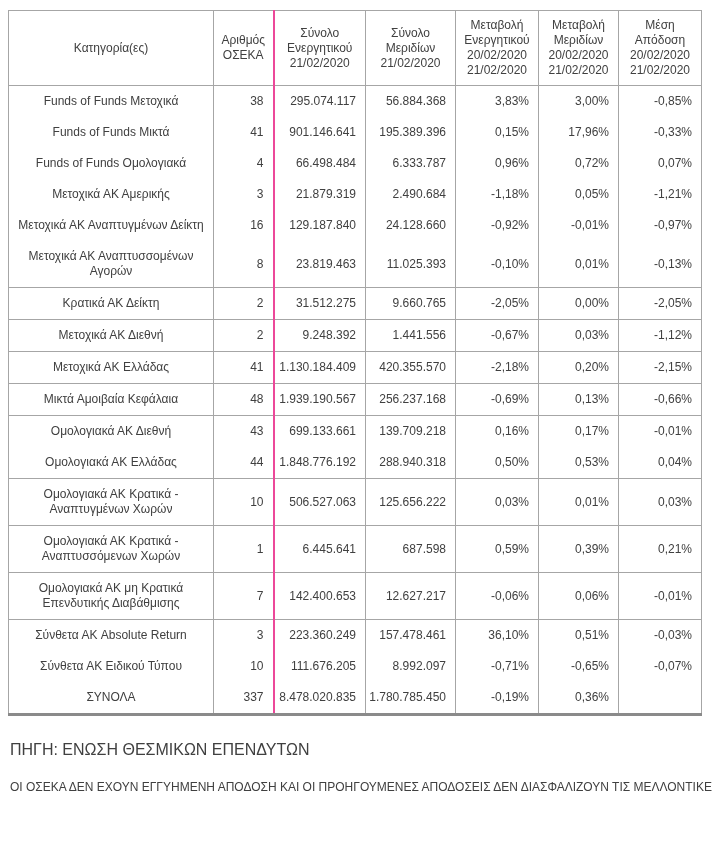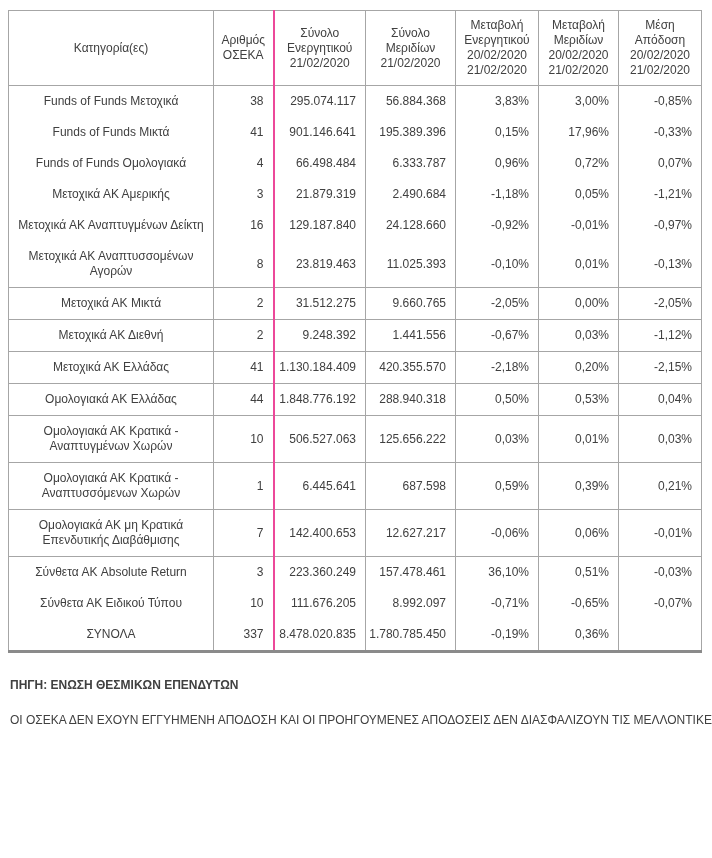--- a/index.html
+++ b/index.html
@@ -60,23 +60,22 @@
     padding-right: 9px;
   }
   tbody tr {
     height: 30px;
   }
   tbody tr.sep {
     border-bottom: 1px solid #a6a6a6;
   }
   .footer-source {
     margin: 25px 0 0 2px;
-    font-size: 12px;
+    font-size: 16px;
     white-space: nowrap;
-    font-weight: bold;
   }
   .footer-disclaimer {
     margin: 21px 0 0 2px;
     font-size: 12px;
     white-space: nowrap;
   }
 </style>
 </head>
 <body>
 
@@ -166,21 +165,21 @@
         <tr class="sep">
           <td class="cat">Μετοχικά ΑΚ Αναπτυσσομένων Αγορών</td>
           <td class="num">8</td>
           <td class="num">23.819.463</td>
           <td class="num">11.025.393</td>
           <td class="num">-0,10%</td>
           <td class="num">0,01%</td>
           <td class="num">-0,13%</td>
         </tr>
         <tr class="sep">
-          <td class="cat">Μετοχικά ΑΚ Μικτά</td>
+          <td class="cat">Κρατικά ΑΚ Δείκτη</td>
           <td class="num">2</td>
           <td class="num">31.512.275</td>
           <td class="num">9.660.765</td>
           <td class="num">-2,05%</td>
           <td class="num">0,00%</td>
           <td class="num">-2,05%</td>
         </tr>
         <tr class="sep">
           <td class="cat">Μετοχικά ΑΚ Διεθνή</td>
           <td class="num">2</td>
@@ -193,20 +192,38 @@
         <tr class="sep">
           <td class="cat">Μετοχικά ΑΚ Ελλάδας</td>
           <td class="num">41</td>
           <td class="num">1.130.184.409</td>
           <td class="num">420.355.570</td>
           <td class="num">-2,18%</td>
           <td class="num">0,20%</td>
           <td class="num">-2,15%</td>
         </tr>
         <tr class="sep">
+          <td class="cat">Μικτά Αμοιβαία Κεφάλαια</td>
+          <td class="num">48</td>
+          <td class="num">1.939.190.567</td>
+          <td class="num">256.237.168</td>
+          <td class="num">-0,69%</td>
+          <td class="num">0,13%</td>
+          <td class="num">-0,66%</td>
+        </tr>
+        <tr>
+          <td class="cat">Ομολογιακά ΑΚ Διεθνή</td>
+          <td class="num">43</td>
+          <td class="num">699.133.661</td>
+          <td class="num">139.709.218</td>
+          <td class="num">0,16%</td>
+          <td class="num">0,17%</td>
+          <td class="num">-0,01%</td>
+        </tr>
+        <tr class="sep">
           <td class="cat">Ομολογιακά ΑΚ Ελλάδας</td>
           <td class="num">44</td>
           <td class="num">1.848.776.192</td>
           <td class="num">288.940.318</td>
           <td class="num">0,50%</td>
           <td class="num">0,53%</td>
           <td class="num">0,04%</td>
         </tr>
         <tr class="sep">
           <td class="cat">Ομολογιακά ΑΚ Κρατικά - Αναπτυγμένων Χωρών</td>

